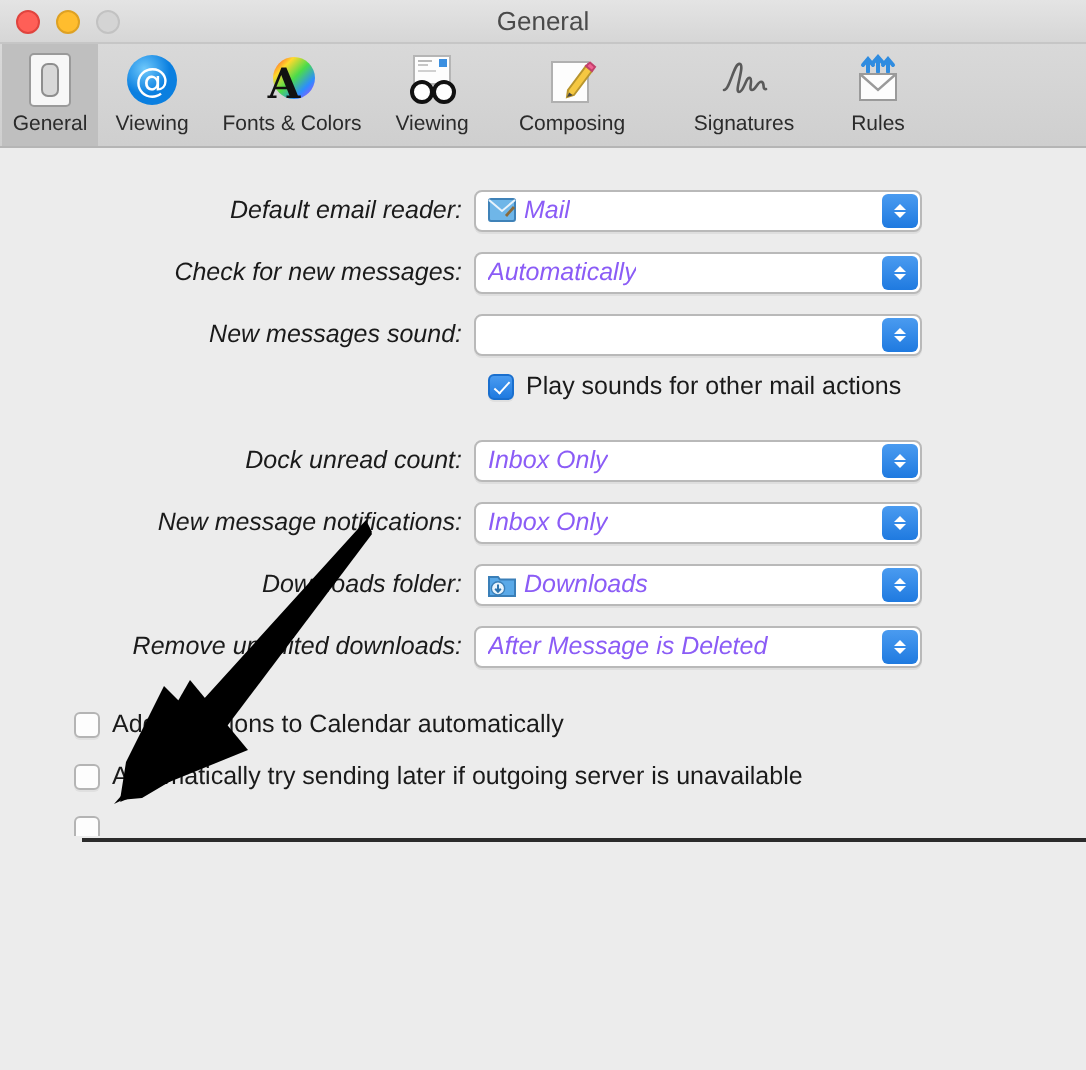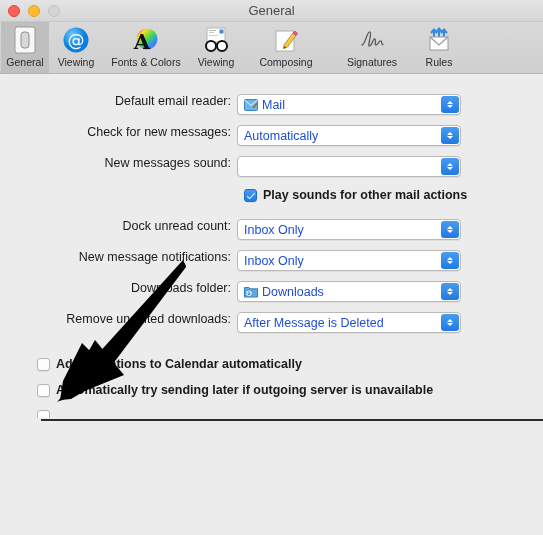--- a/index.html
+++ b/index.html
@@ -89,21 +89,22 @@
     width: 543px; height: 461px;
     background: #ececec;
   }
 
   .row {
     position: absolute;
     left: 0;
     width: 543px;
     height: 22px;
     display: flex;
-    align-items: flex-start;
+    align-items: center;
+    font-style: italic;
   }
   .row-label {
     width: 237px;
     text-align: right;
     padding-right: 6px;
     box-sizing: border-box;
     font-size: 12.5px;
     color: #1a1a1a;
     white-space: nowrap;
   }
@@ -117,21 +118,21 @@
     border-radius: 4px;
     box-sizing: border-box;
     display: flex;
     align-items: center;
     padding-left: 6px;
     box-shadow: 0 1px 0 rgba(0,0,0,0.06);
     cursor: default;
   }
   .popup-text {
     font-size: 12.5px;
-    color: #1d4ed8;
+    color: #8b5cf6;
     white-space: nowrap;
     overflow: hidden;
   }
   .popup .stepper {
     position: absolute;
     right: 1px; top: 1px;
     width: 18px; height: 17px;
     border-radius: 3px;
     background: linear-gradient(to bottom, #4a9bf0, #1f7ae0);
     display: flex;
@@ -143,24 +144,23 @@
   .chev { width: 0; height: 0; border-left: 3px solid transparent; border-right: 3px solid transparent; }
   .chev.up   { border-bottom: 3.5px solid #ffffff; }
   .chev.down { border-top: 3.5px solid #ffffff; }
 
   .popup-glyph { margin-right: 4px; display: flex; align-items: center; }
 
   
   .cbrow {
     position: absolute;
     display: flex;
-    align-items: flex-end;
+    align-items: center;
     gap: 6px;
     height: 18px;
-    font-weight: bold;
   }
   .checkbox {
     width: 13px; height: 13px;
     border-radius: 3px;
     box-sizing: border-box;
     flex: 0 0 auto;
     position: relative;
     background: #fdfdfd;
     border: 1px solid #b4b4b4;
     box-shadow: 0 1px 0 rgba(0,0,0,0.05);

